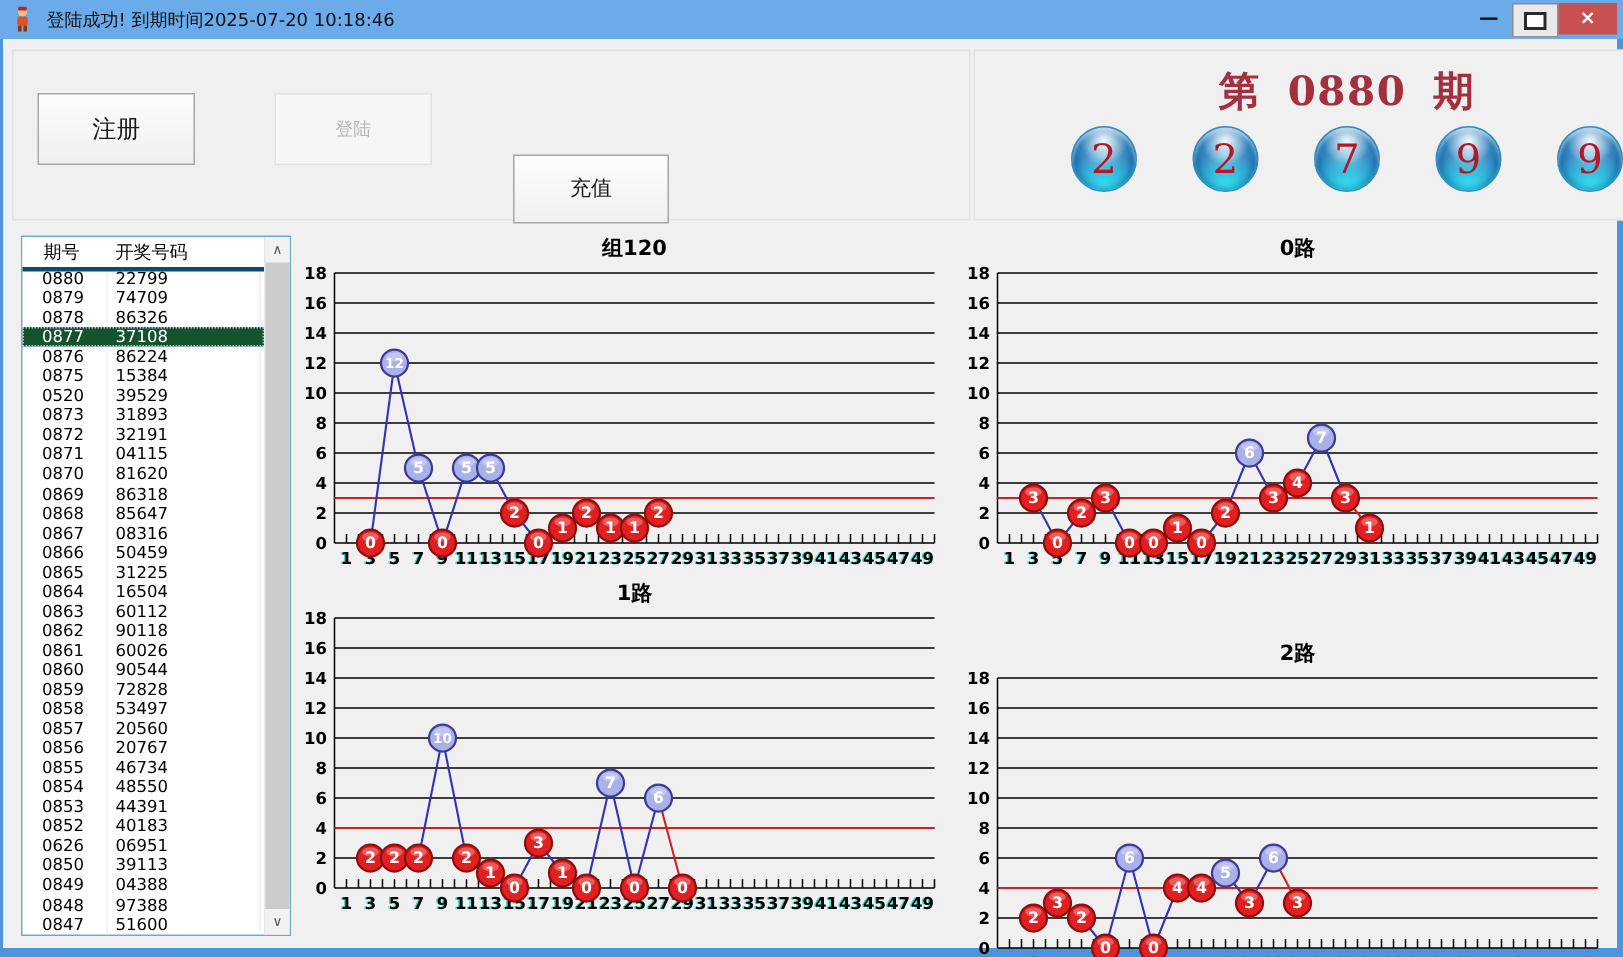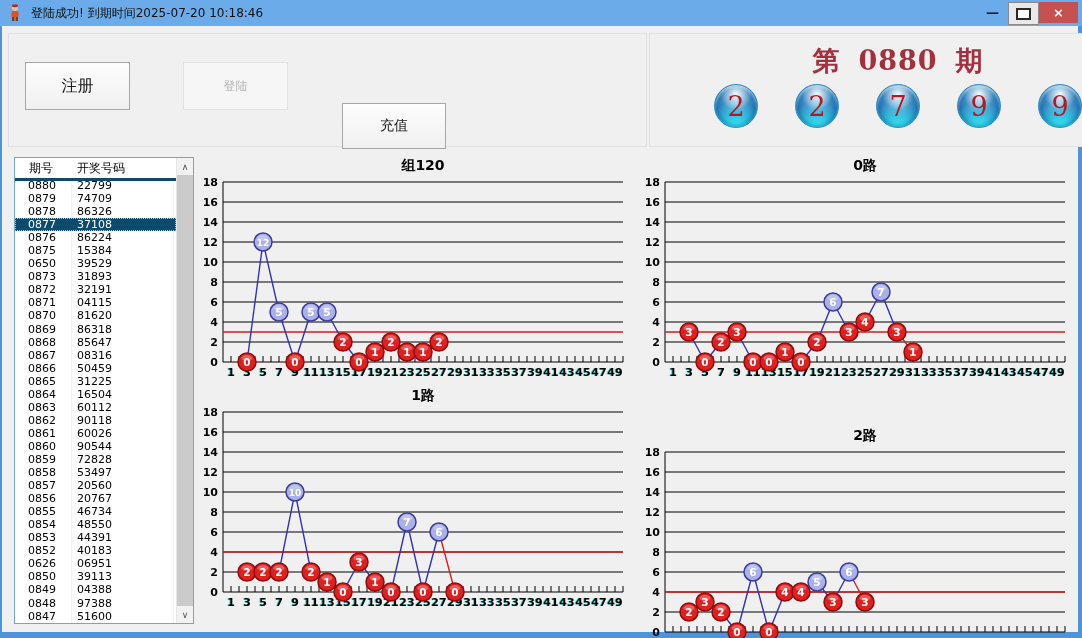--- a/index.html
+++ b/index.html
@@ -43,21 +43,21 @@
   
   .listbox{position:absolute;left:12px;top:131px;width:178px;height:465px;background:#fff;border:1px solid #6fa9c9;}
   .vsep{position:absolute;top:0;bottom:0;width:1px;background:#edf1f5;}
   .vsep.v1{left:56px;} .vsep.v2{left:158px;}
   .list-header{position:absolute;left:0;top:0;right:17px;height:20px;display:flex;align-items:center;font-size:12px;color:#000;background:#fff;border-bottom:3px solid #0c4a6e;}
   .list-header .col1{padding-left:14px;width:48px;flex:none;}
   .list-header .col2{padding-left:0;}
   .list-rows{position:absolute;left:0;top:21px;right:17px;bottom:0;overflow:hidden;}
   .list-row{height:13.05px;display:flex;align-items:center;font-size:11px;color:#000;}
   .list-row .c1{padding-left:13px;width:49px;flex:none;}
-  .list-row.selected{background:#0c4a6e;color:#fff;outline:1px dotted #9ec9ea;outline-offset:-1px;}
+  .list-row.selected{background:#14532d;color:#fff;outline:1px dotted #9ec9ea;outline-offset:-1px;}
   .scrollbar{position:absolute;top:0;right:0;width:17px;height:100%;background:#f2f2f2;border-left:1px solid #e6e6e6;box-sizing:border-box;}
   .sb-up,.sb-down{position:absolute;left:0;width:100%;height:17px;display:flex;align-items:center;justify-content:center;font-size:9px;color:#505050;background:#f2f2f2;}
   .sb-up{top:0;} .sb-down{bottom:0;}
   .sb-thumb{position:absolute;left:0;top:17px;bottom:17px;width:100%;background:#cbcbcb;}
 
   
   .chart-cell{position:absolute;width:432px;height:238px;}
   .cc1{left:195px;top:128px;} .cc2{left:637px;top:128px;}
   .cc3{left:195px;top:358px;} .cc4{left:637px;top:358px;margin-top:40px;}
   svg text{font-family:"DejaVu Sans","Liberation Sans",sans-serif;}
@@ -151,21 +151,21 @@
           </div>
           <div class="list-row">
             <span class="c1">0876</span>
             <span class="c2">86224</span>
           </div>
           <div class="list-row">
             <span class="c1">0875</span>
             <span class="c2">15384</span>
           </div>
           <div class="list-row">
-            <span class="c1">0650</span>
+            <span class="c1">0520</span>
             <span class="c2">39529</span>
           </div>
           <div class="list-row">
             <span class="c1">0873</span>
             <span class="c2">31893</span>
           </div>
           <div class="list-row">
             <span class="c1">0872</span>
             <span class="c2">32191</span>
           </div>

